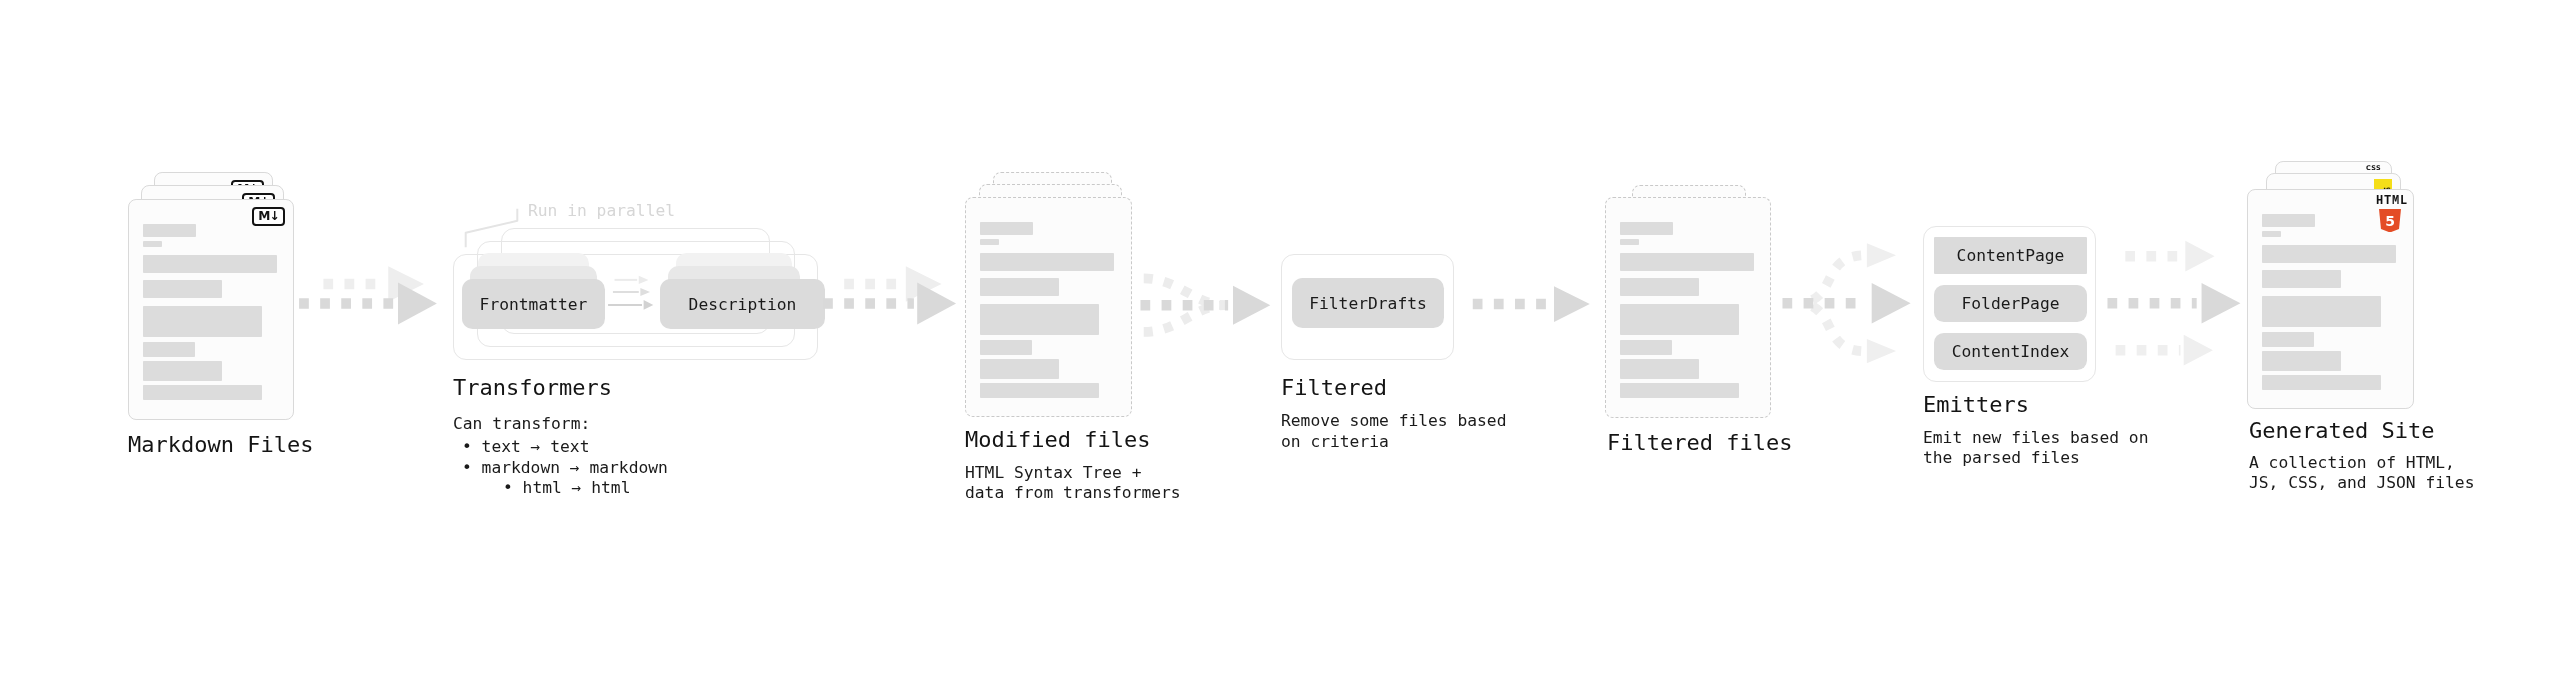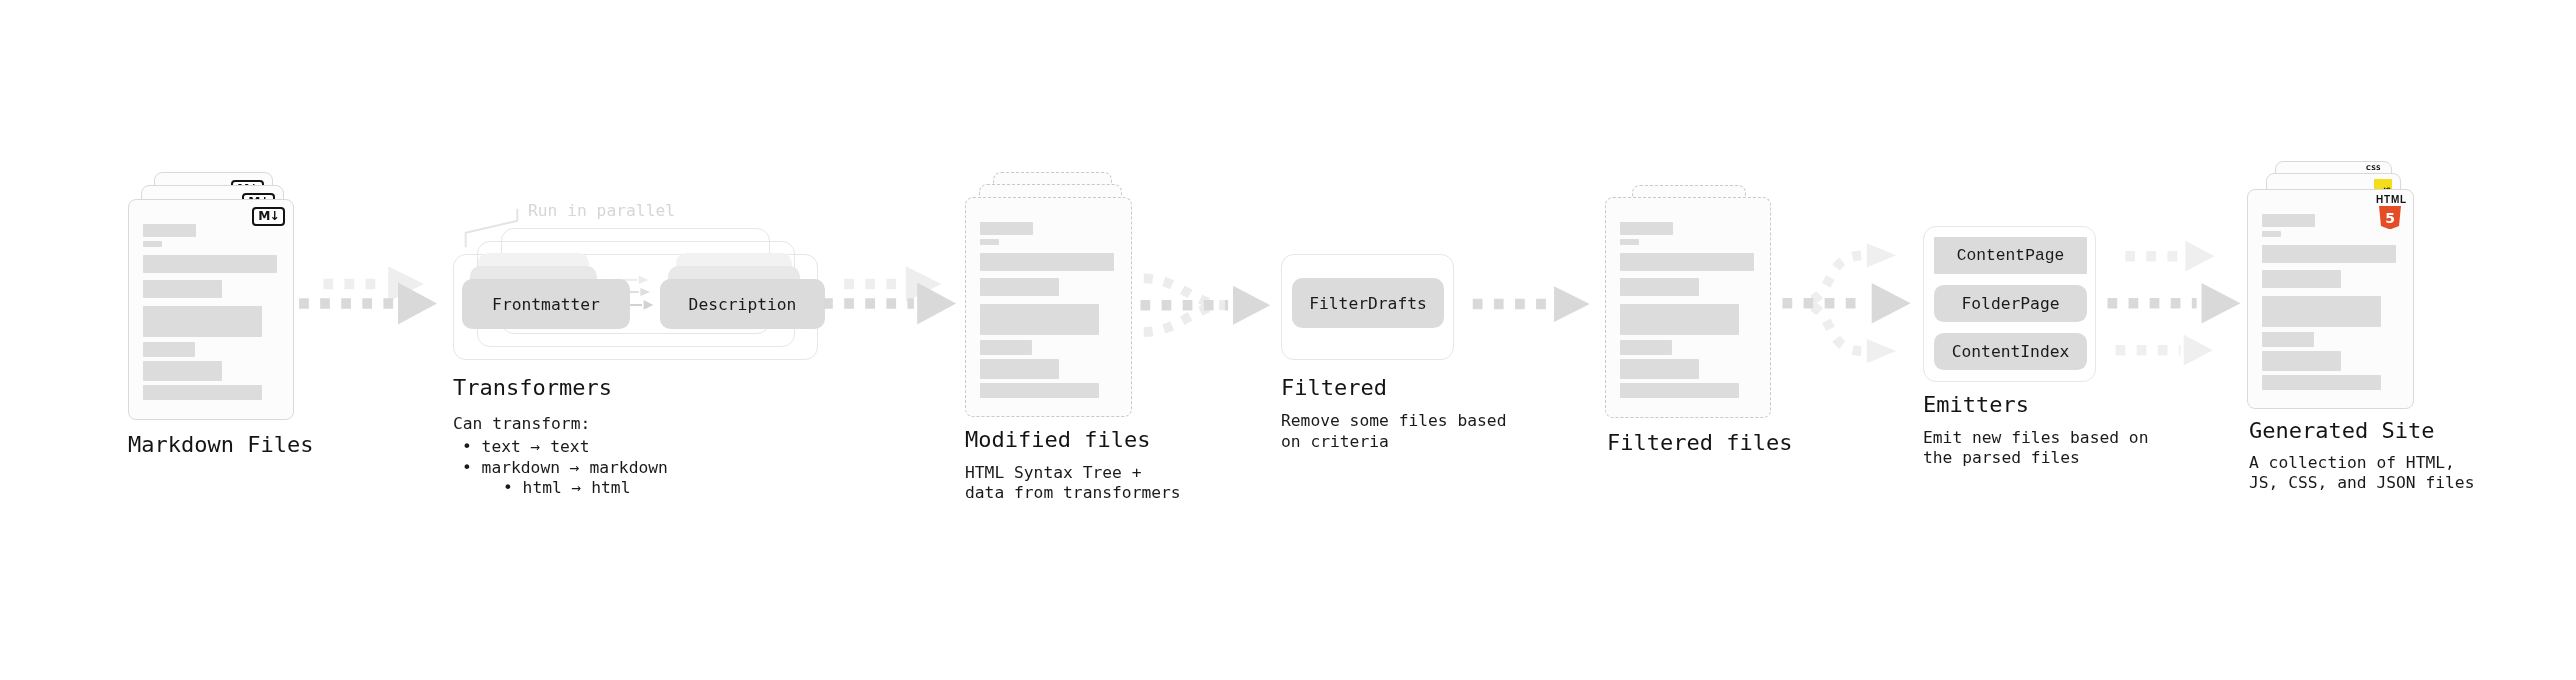--- a/index.html
+++ b/index.html
@@ -22,21 +22,21 @@
   
   .title{position:absolute;font-size:22px;color:#141414;white-space:pre;}
   .desc{position:absolute;font-size:16.3px;color:#1a1a1a;line-height:21px;white-space:pre;}
   .muted-label{position:absolute;font-size:16.3px;color:#d6d6d6;white-space:pre;}
   
   .md-icon{position:absolute;top:6.5px;right:8.1px;width:32.5px;height:19.5px;border:2.4px solid #131313;border-radius:4.1px;
     background:#fff;display:flex;align-items:center;justify-content:center;font-weight:bold;font-size:12.2px;
     letter-spacing:-0.8px;color:#131313;box-sizing:border-box;font-family:"DejaVu Sans",sans-serif;}
   
   .html5{position:absolute;top:4.1px;right:9px;width:28px;text-align:center;}
-  .html5 .word{font-size:10px;font-weight:bold;letter-spacing:0.8px;color:#111;font-family:Liberation Sans, sans-serif;}
+  .html5 .word{font-size:12px;font-weight:bold;letter-spacing:0.8px;color:#111;font-family:Liberation Mono, monospace;}
   .html5 .shield{width:22px;height:23.6px;margin:0.8px auto 0;background:#e44d26;
     clip-path:polygon(0 0,100% 0,91% 85%,50% 100%,9% 85%);
     display:flex;align-items:center;justify-content:center;color:#fff;font-size:14px;font-weight:bold;
     font-family:"DejaVu Sans",sans-serif;}
   
   .js-icon{position:absolute;top:4.9px;right:8.1px;width:18px;height:17px;background:#f5de19;
     display:flex;align-items:flex-end;justify-content:flex-end;font-size:7.3px;font-weight:bold;
     font-family:"DejaVu Sans",sans-serif;color:#111;padding:0.8px;box-sizing:border-box;}
   
   .css-icon{position:absolute;top:3.3px;right:9.8px;text-align:center;}
@@ -94,21 +94,21 @@
       <polygon points="50,21 62,26 50,31" fill="#dedede"></polygon>
       <line x1="10" y1="42" x2="52" y2="42" stroke="#d2d2d2" stroke-width="2.5"></line>
       <polygon points="54,36 66,42 54,48" fill="#d2d2d2"></polygon>
     </svg>
 
     <div class="btn-echo echo2" style="left:478px;top:253px;width:111px;height:50px;"></div>
     <div class="btn-echo echo1" style="left:470px;top:266px;width:127px;height:50px;"></div>
     <div class="btn-echo echo2" style="left:676px;top:253px;width:116px;height:50px;"></div>
     <div class="btn-echo echo1" style="left:668px;top:266px;width:132px;height:50px;"></div>
 
-    <div class="btn" style="left:462px;top:279px;width:168px;height:50px;text-align:center;">Frontmatter</div>
+    <div class="btn" style="left:462px;top:279px;width:143px;height:50px;text-align:center;">Frontmatter</div>
     <div class="btn" style="left:660px;top:279px;width:165px;height:50px;">Description</div>
 
     <div class="title" style="left:453px;top:375px;">Transformers</div>
     <div class="desc" style="left:453px;top:413px;">Can transform:</div>
     <div class="desc" style="left:462px;top:436px;">• text → text</div>
     <div class="desc" style="left:462px;top:457px;">• markdown → markdown</div>
     <div class="desc" style="left:462px;top:477px;margin-left:41px;">• html → html</div>
   </div>
 
   <svg style="left:815px;top:258px;" width="150" height="78" viewBox="0 0 185 96">
@@ -175,21 +175,21 @@
     <path d="M45,76 C72,62 62,24 105,21" stroke="#eeeeee" stroke-width="12" stroke-dasharray="11 14" fill="none"></path>
     <polygon points="112,6 148,21 112,36" fill="#efefef"></polygon>
     <path d="M45,84 C72,98 62,136 105,139" stroke="#eeeeee" stroke-width="12" stroke-dasharray="11 14" fill="none"></path>
     <polygon points="112,124 148,139 112,154" fill="#efefef"></polygon>
     <line x1="8" y1="80" x2="112" y2="80" stroke="#d9d9d9" stroke-width="13" stroke-dasharray="12 14"></line>
     <polygon points="118,55 166,80 118,105" fill="#d9d9d9"></polygon>
   </svg>
 
   <div>
     <div class="obox filled" style="left:1923px;top:226px;width:173px;height:156px;"></div>
-    <div class="btn" style="left:1934px;top:237px;width:153px;height:37px;border-radius:1px;font-family:Liberation Mono, monospace;">ContentPage</div>
+    <div class="btn" style="left:1934px;top:237px;width:153px;height:37px;border-radius:1px;">ContentPage</div>
     <div class="btn" style="left:1934px;top:285px;width:153px;height:37px;border-radius:9.8px;">FolderPage</div>
     <div class="btn" style="left:1934px;top:333px;width:153px;height:37px;border-radius:9.8px;">ContentIndex</div>
     <div class="title" style="left:1923px;top:392px;">Emitters</div>
     <div class="desc" style="left:1923px;top:427px;">Emit new files based on</div>
     <div class="desc" style="left:1923px;top:447px;">the parsed files</div>
   </div>
 
   <svg style="left:2101px;top:234px;" width="150" height="140" viewBox="0 0 185 172">
     <line x1="30" y1="27" x2="100" y2="27" stroke="#efefef" stroke-width="13" stroke-dasharray="12 14"></line>
     <polygon points="104,8 140,27 104,46" fill="#efefef"></polygon>

